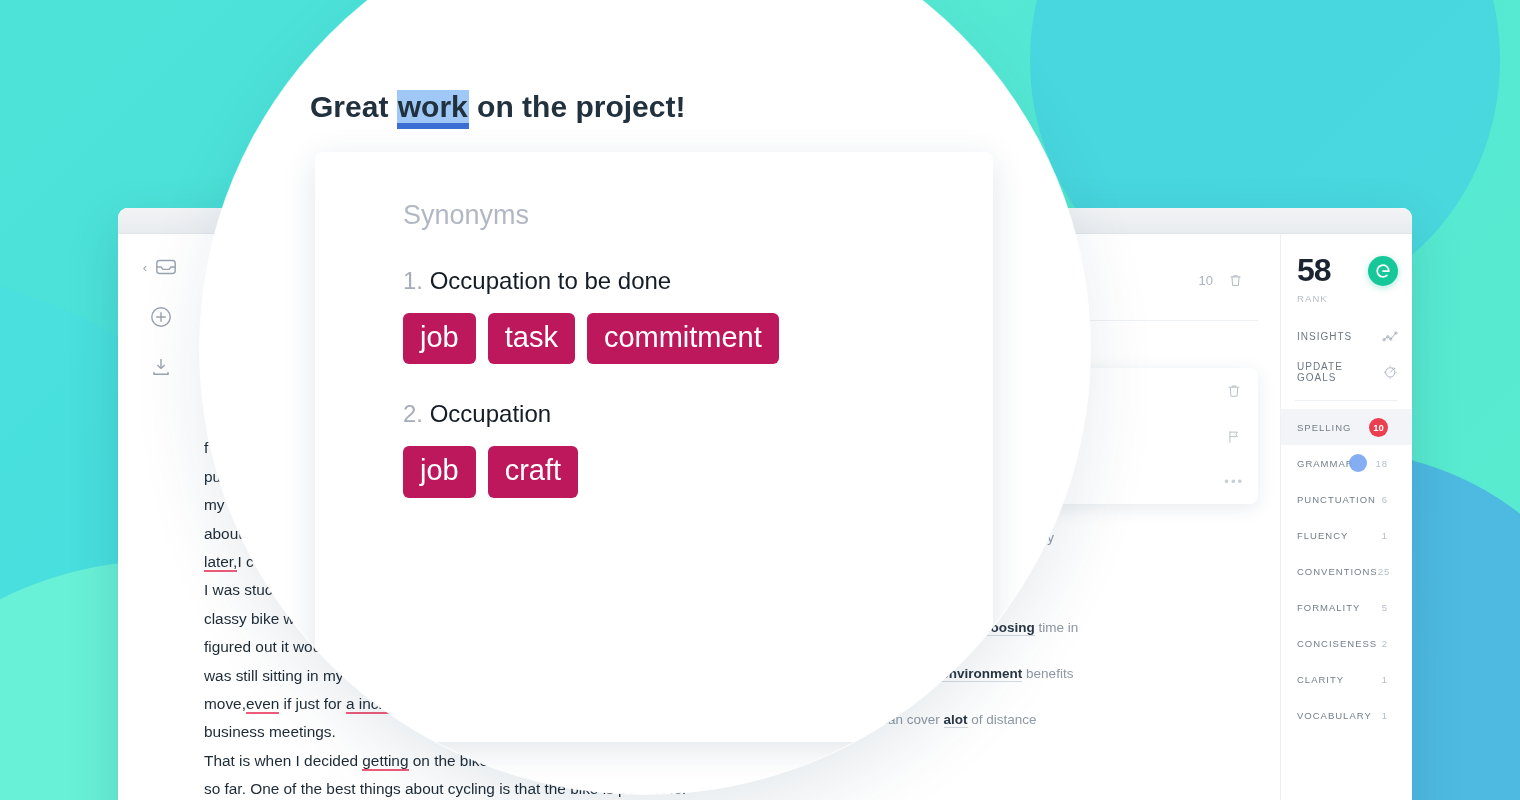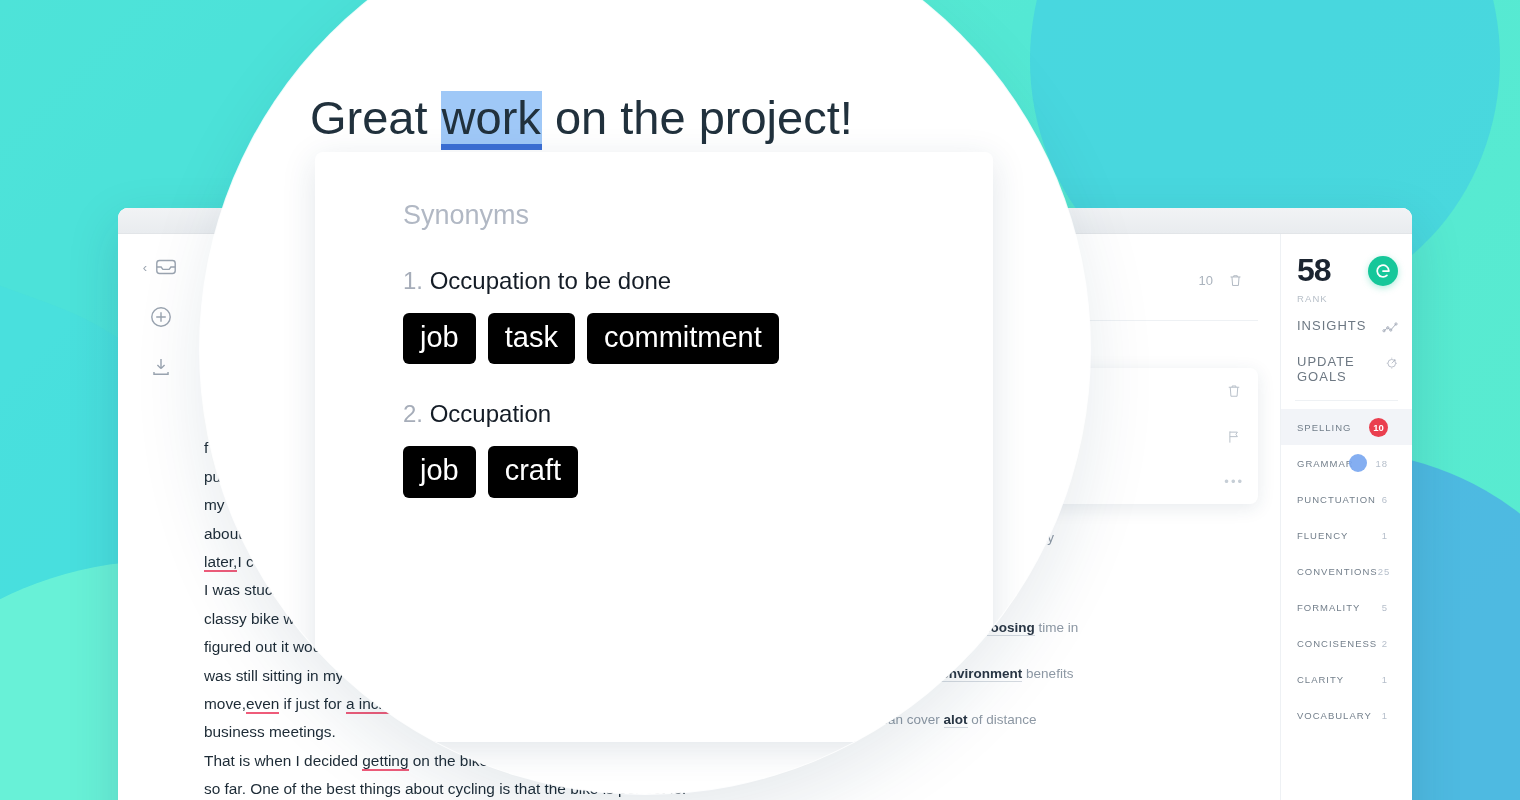--- a/index.html
+++ b/index.html
@@ -137,23 +137,23 @@
     padding: 0 14px 0 16px;
   }
   .score-num { font-size: 32px; font-weight: 700; color: #1b2430; letter-spacing: -1px; }
   .g-logo {
     width: 30px; height: 30px; border-radius: 50%;
     background: #16c79a; display: flex; align-items: center; justify-content: center;
     box-shadow: 0 2px 7px rgba(22,199,154,.35);
   }
   .score-sub { padding: 4px 0 0 16px; font-size: 9.5px; letter-spacing: 1.1px; color: #b7bfc8; }
   .panel-row {
-    display: flex; align-items: flex-start; justify-content: space-between;
+    display: flex; align-items: center; justify-content: space-between;
     padding: 0 13px 0 16px; height: 36px;
-    font-size: 13px; letter-spacing: 1px; color: #6d7883;
+    font-size: 10px; letter-spacing: 1px; color: #6d7883;
   }
   .panel-row .pi { color: #a7aebb; width: 18px; height: 18px; display: block; }
   .panel-sep { height: 1px; background: #eef1f4; margin: 10px 14px 8px; }
 
   .cat-row {
     display: flex; align-items: center; justify-content: space-between;
     padding: 0 24px 0 16px; height: 36px; position: relative;
     font-size: 9.5px; letter-spacing: 1px; color: #737f8b;
   }
   .cat-row.active { background: #f2f4f8; }
@@ -173,42 +173,42 @@
   
   .magnifier {
     position: absolute; left: 200px; top: -96px;
     width: 890px; height: 890px; border-radius: 50%;
     background: #ffffff;
     box-shadow: 0 0 0 1px rgba(255,255,255,.9), 0 30px 70px rgba(20,60,90,.10);
     overflow: hidden;
   }
   .mag-head {
     position: absolute; left: 110px; top: 186px;
-    font-size: 47px; color: #21313d; white-space: nowrap;
-    font-family: "Liberation Sans", sans-serif; font-weight: 400;
+    font-size: 30px; color: #21313d; white-space: nowrap;
+    font-family: "Liberation Sans", sans-serif; font-weight: 700;
   }
   .hl-word {
     background: #9fc8f7; position: relative; padding: 0 1px;
     border-bottom: 6px solid #3b6fd4;
   }
 
   .syn-card {
     position: absolute; left: 115px; top: 248px;
     width: 678px; height: 590px;
     background: #fff; border-radius: 8px;
     box-shadow: 0 8px 34px rgba(30,60,90,.13);
     padding: 48px 0 0 88px;
   }
   .syn-title { font-size: 27px; color: #b1b8c4; font-weight: 400; }
   .syn-sec { margin-top: 36px; }
   .syn-sec-head { font-size: 24px; color: #141c26; white-space: nowrap; }
   .syn-sec-head .num { color: #a6adb9; }
   .chips { display: flex; flex-wrap: wrap; gap: 12px; margin-top: 18px; width: 520px; }
   .chip {
-    background: #000000; color: #fff; border-radius: 6px;
+    background: #be185d; color: #fff; border-radius: 6px;
     padding: 8px 17px 11px; font-size: 29px; line-height: 1.12;
     white-space: nowrap;
   }
 </style>
 </head>
 <body>
 
 <div class="bg">
   <div class="bg-grad"></div>
   <div class="blob blob-cyan-left"></div>

